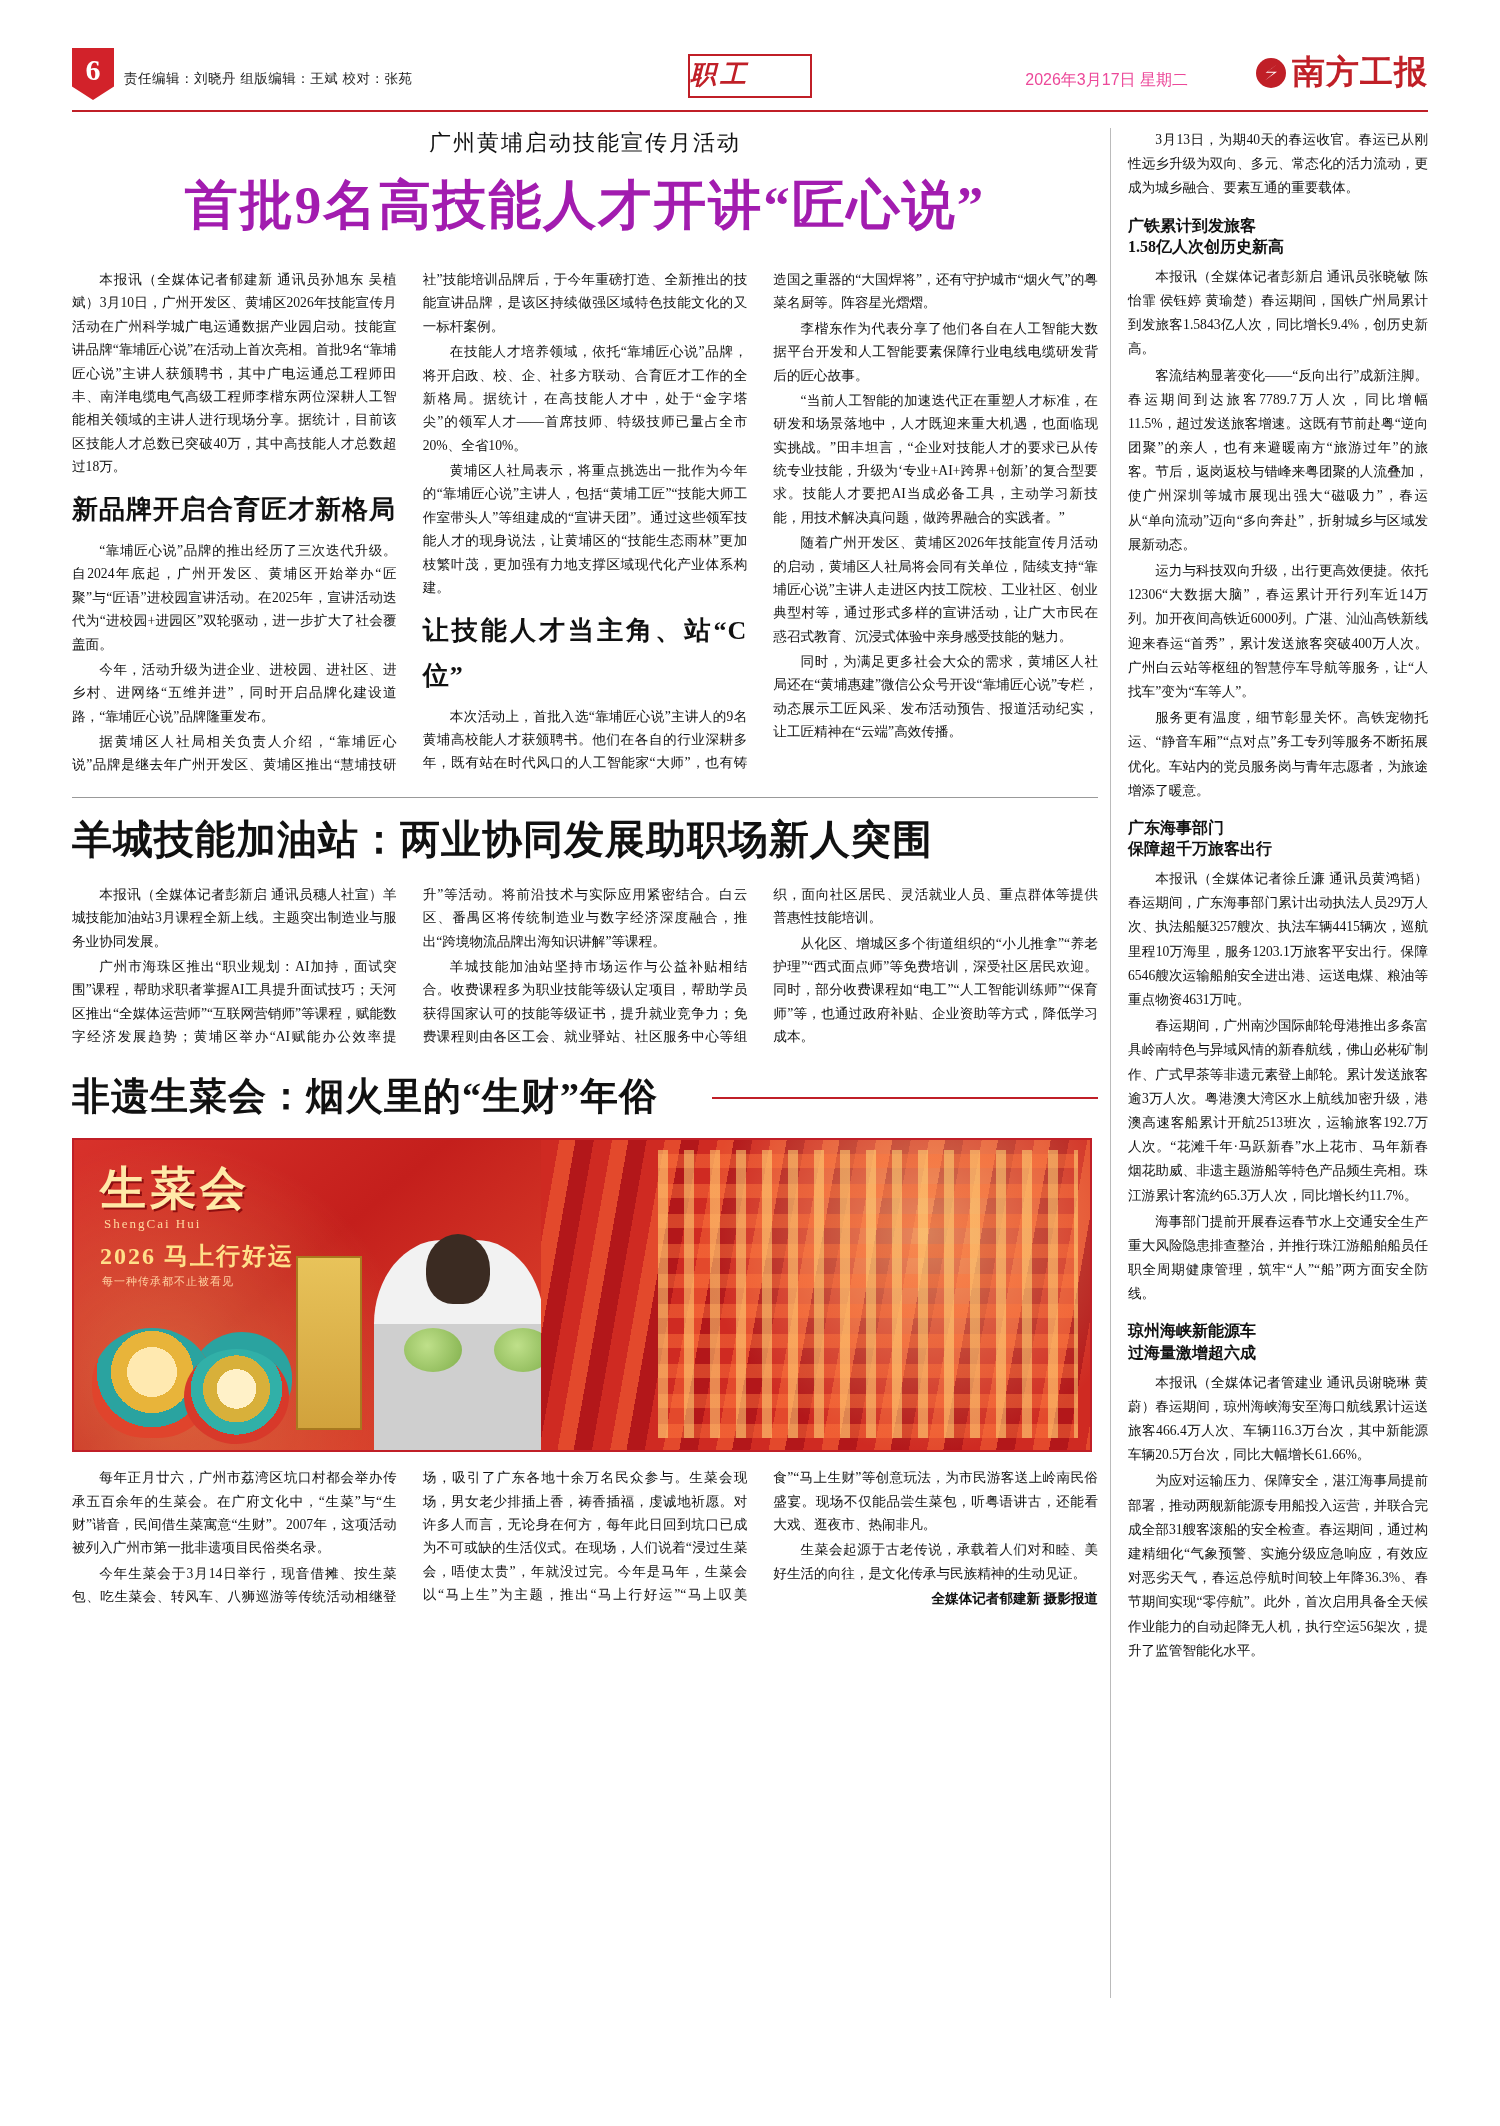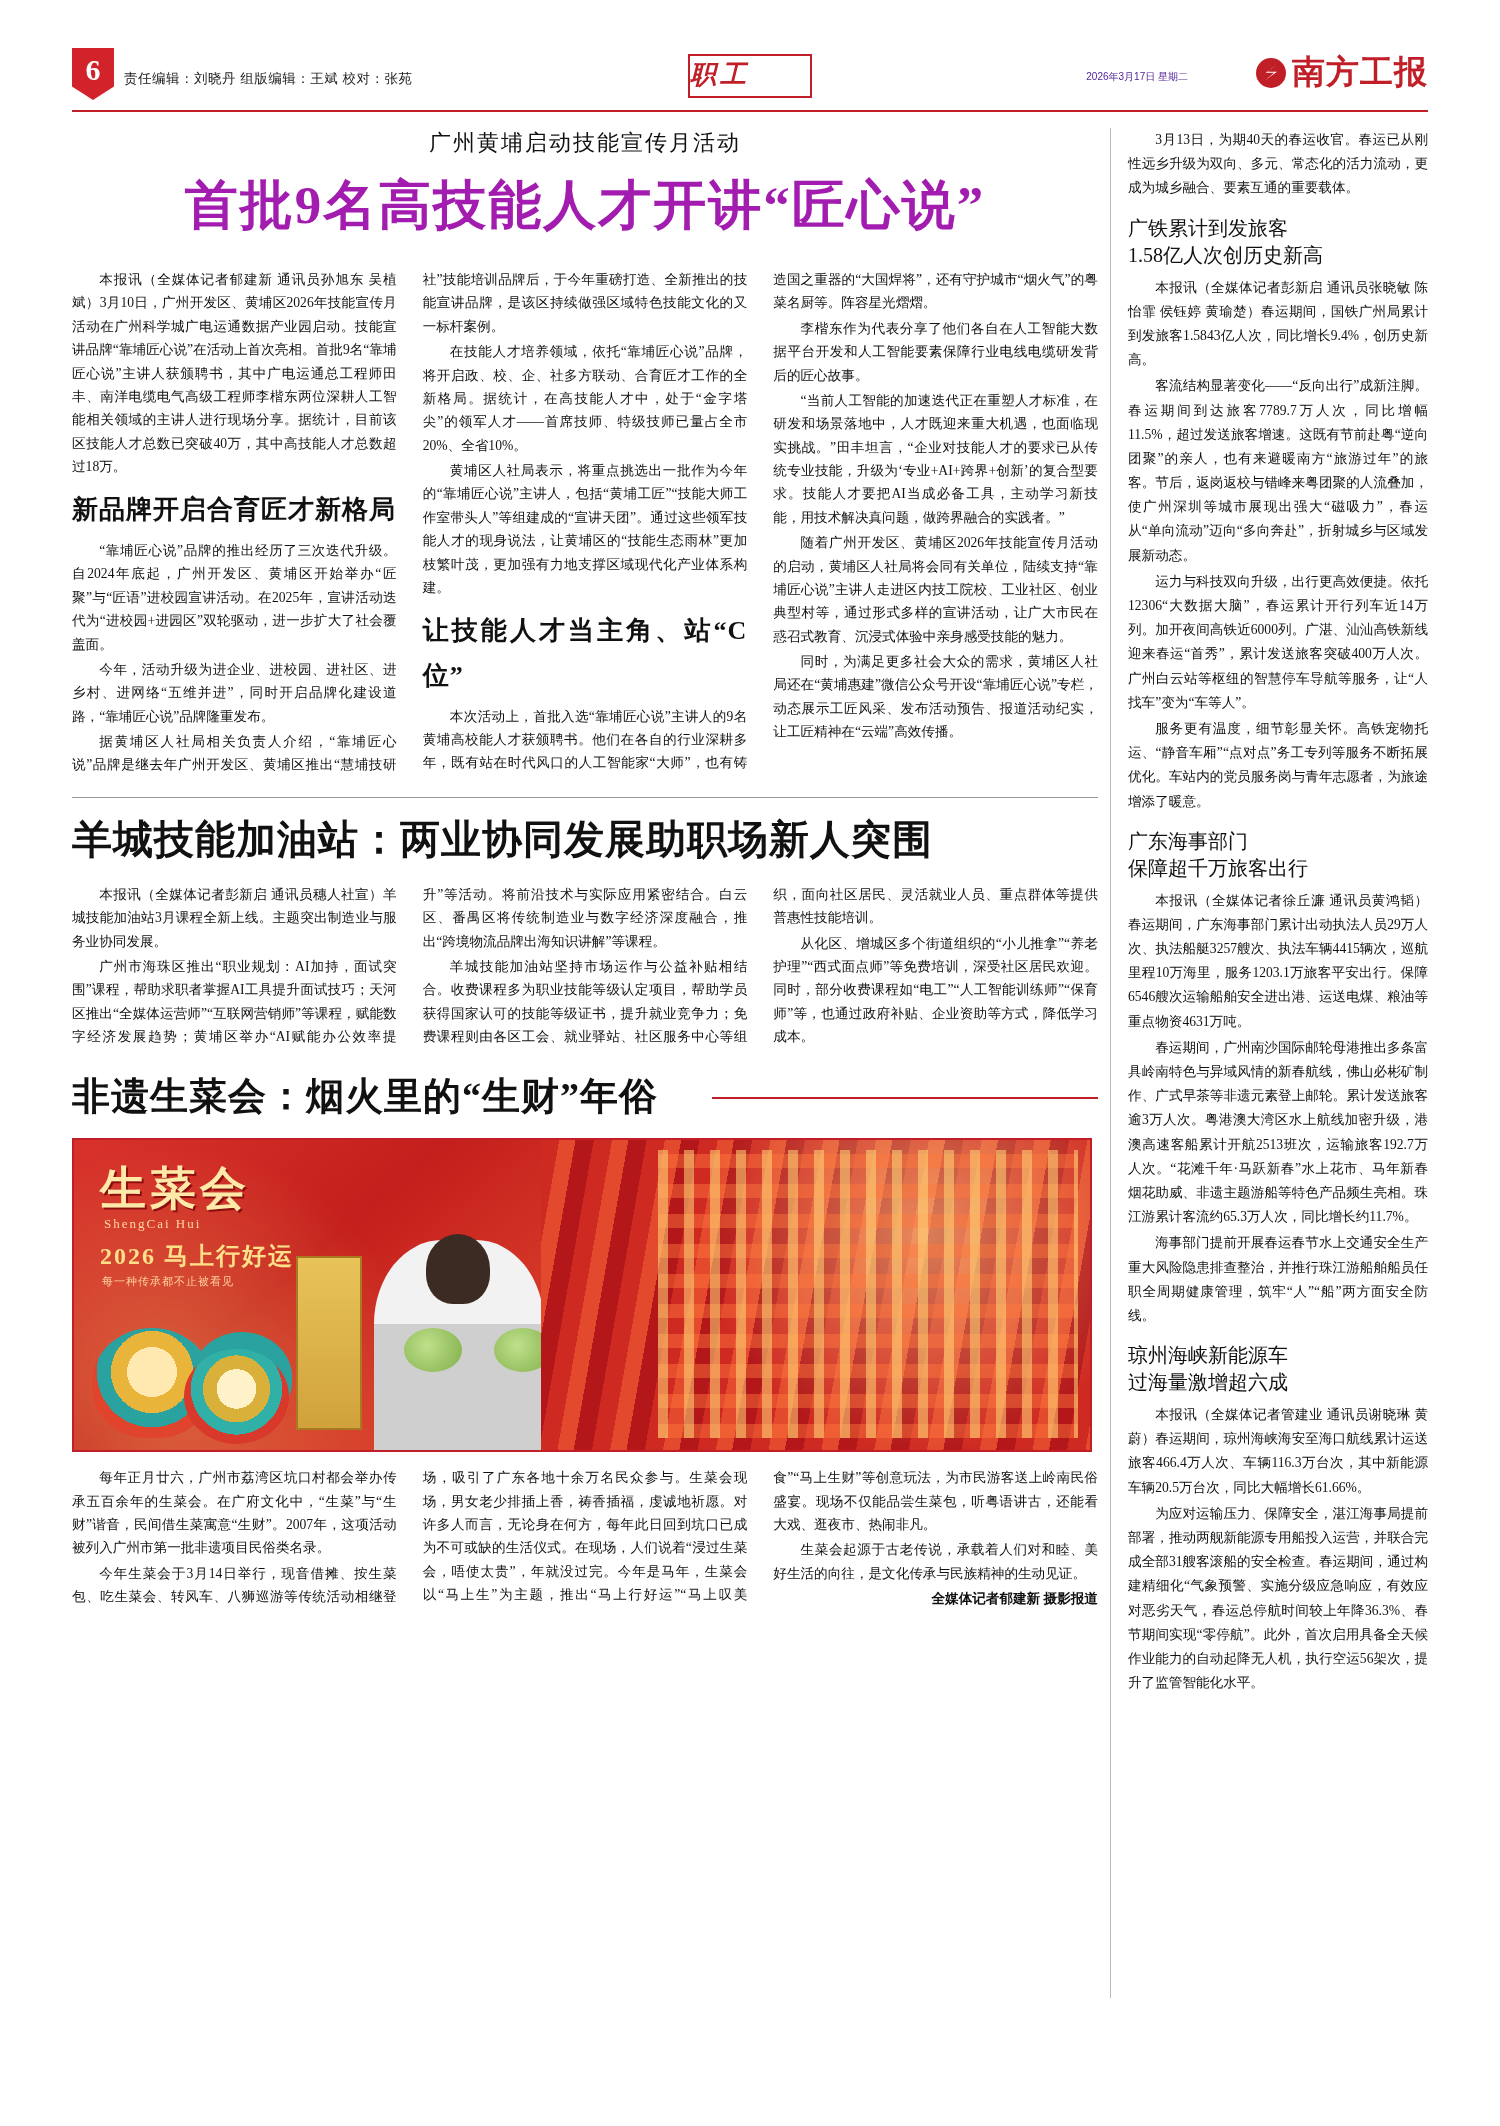--- a/index.html
+++ b/index.html
@@ -31,21 +31,21 @@
     font-family:"Liberation Sans", sans-serif;
   }
   .masthead-section {
     position:absolute; left:50%; top:6px; transform:translateX(-50%);
     width:120px; height:40px; border:2px solid #c01f27;
     color:#c01f27; font-size:26px; font-weight:bold;
     text-align:left; line-height:38px; letter-spacing:4px;font-style:italic;
   }
   .masthead-date {
     position:absolute; right:240px; top:22px;
-    font-size:10px; color:#4c1d95;
+    font-size:16px; color:#ec4899;
     font-family:"Liberation Sans", sans-serif;
   }
   .masthead-logo {
     position:absolute; right:0; top:2px;
     display:flex; align-items:center; gap:6px;
   }
   .logo-mark {
     width:30px; height:30px; border-radius:50%;
     background:#c01f27; position:relative;
   }
@@ -205,21 +205,21 @@
   
   .rbox-title {
     background:#f6ecd9; border:1px solid #d9c59c;
     text-align:center; font-size:24px; font-weight:bold;
     letter-spacing:3px; padding:9px 0; color:#1a1a1a;
     margin-bottom:12px;
   }
   .rcol { font-size:13.6px; line-height:1.78; text-align:justify; }
   .rcol p { margin:0 0 2px 0; text-indent:2em; }
   .r-h {
-    font-size:20px; font-weight:normal; line-height:1.35;
+    font-size:16px; font-weight:bold; line-height:1.35;
     margin:14px 0 7px 0; text-indent:0;
   }
   .r-h .l2 { display:block; }
 </style>
 </head>
 <body>
 
 <div class="page">
 
   <div class="masthead">

